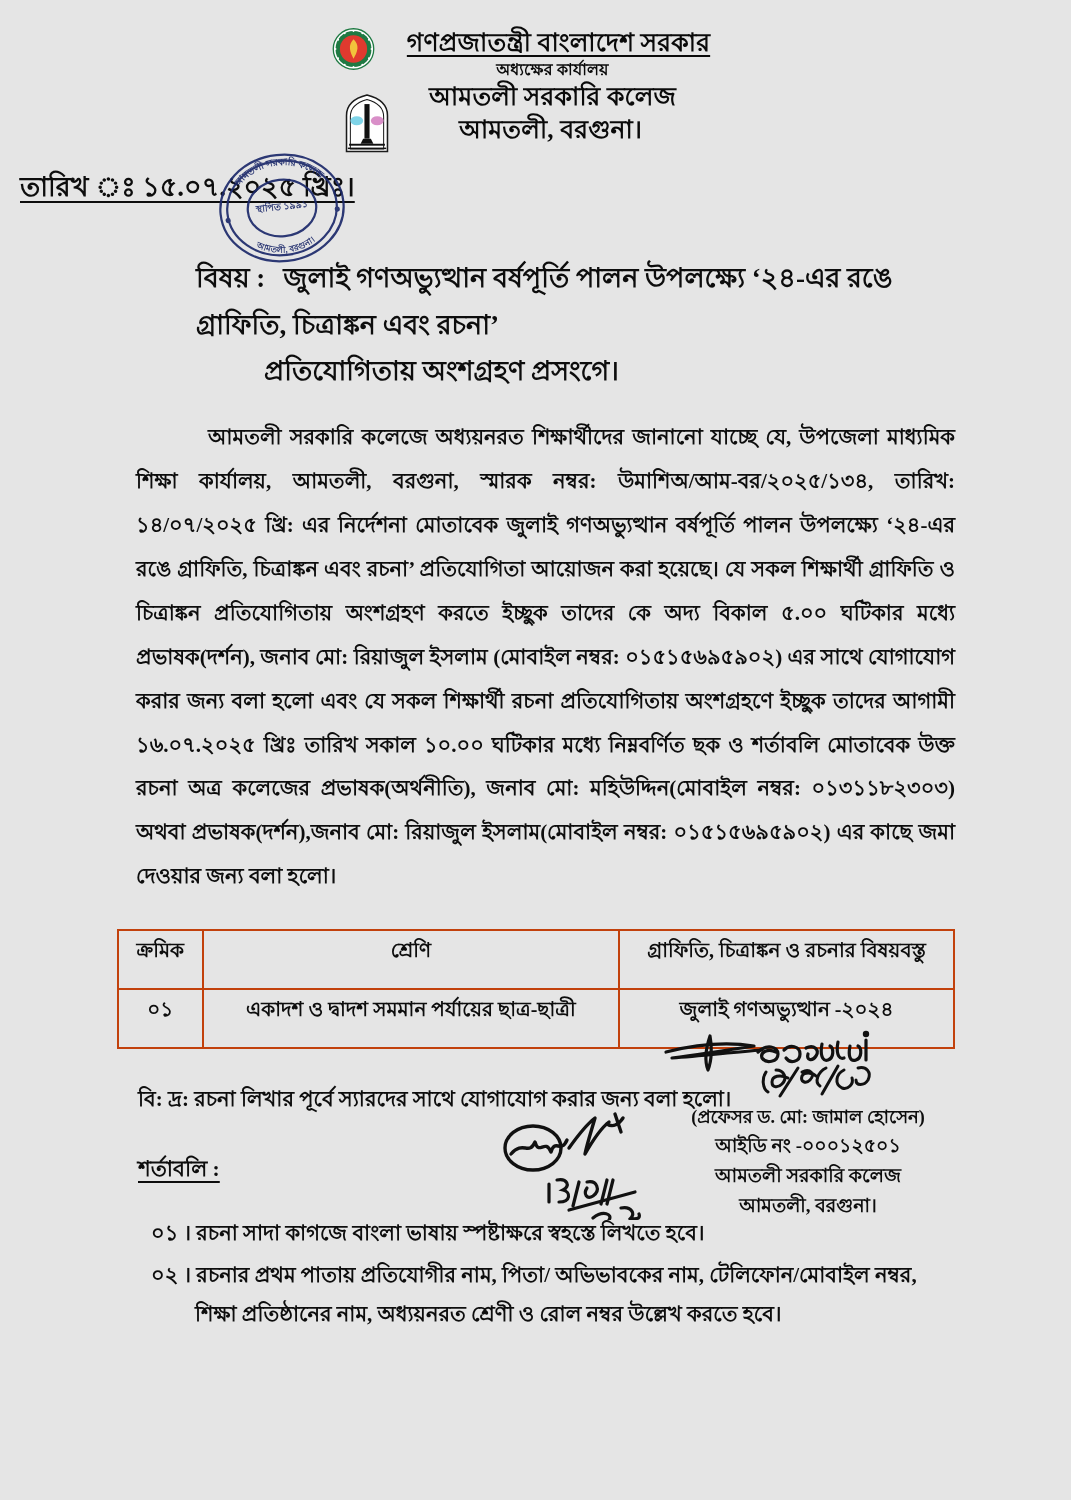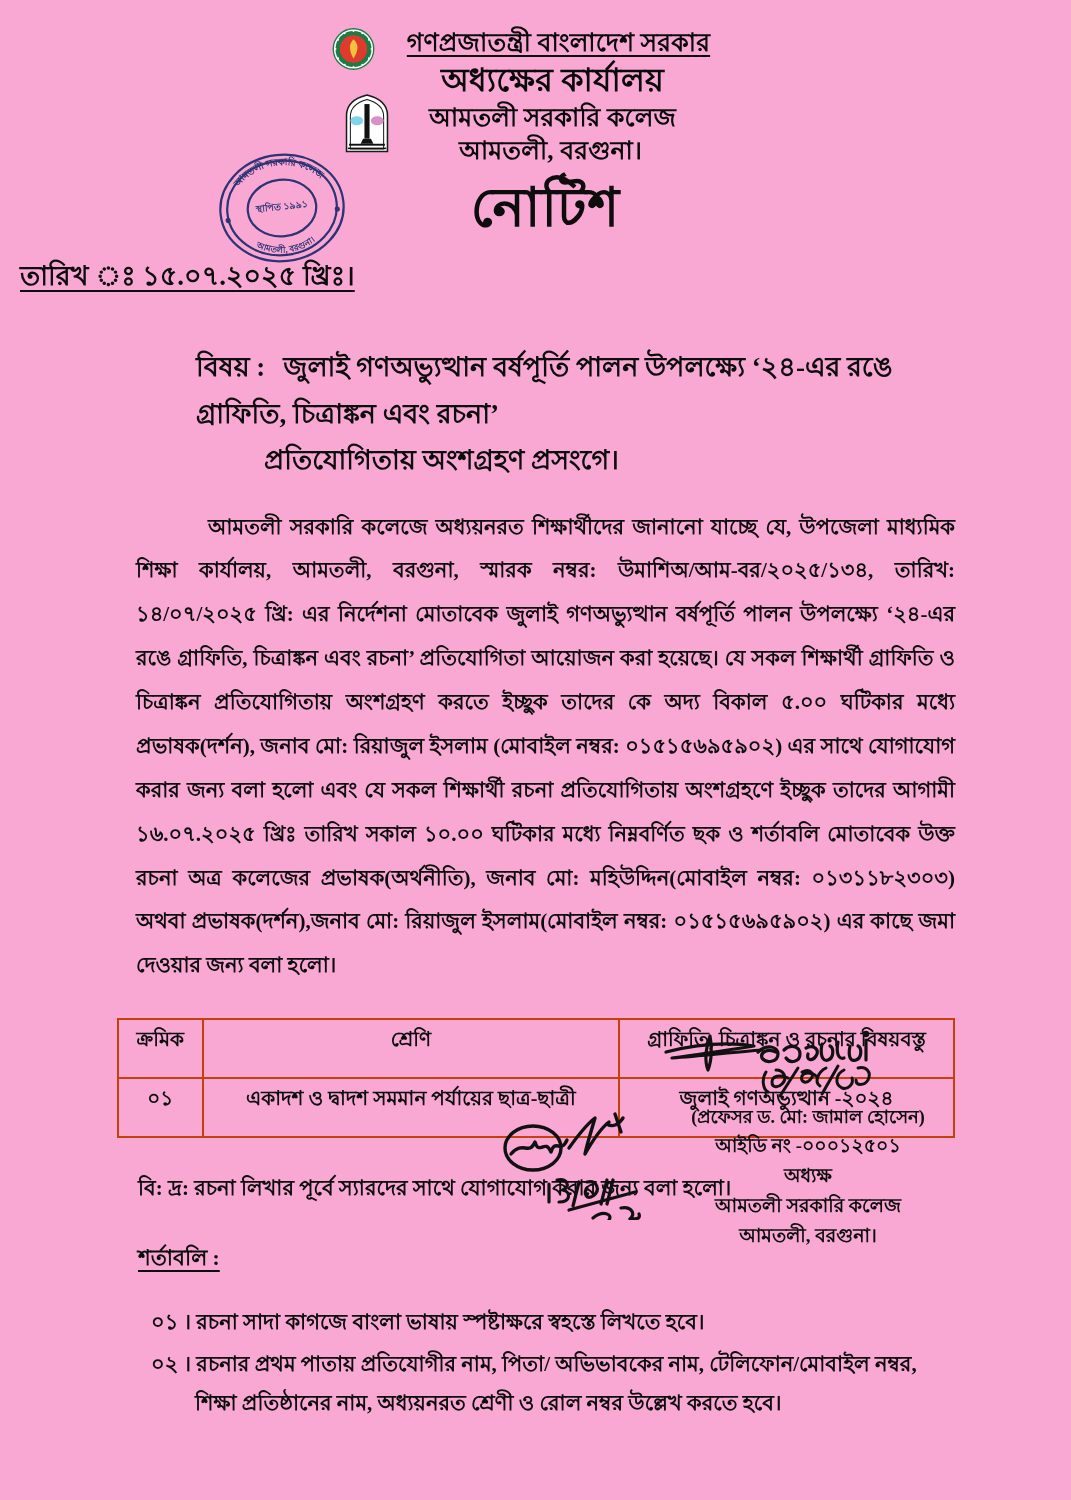--- a/index.html
+++ b/index.html
@@ -13,21 +13,21 @@
     font-family: "Liberation Serif", "DejaVu Serif", serif;
     color: #0d0d0d;
     position: relative;
     overflow: hidden;
   }
 
   .page {
     position: relative;
     width: 1071px;
     height: 1500px;
-    background: #f9a8d4;
+    background: #e5e5e5;
   }
 
   
   .header {
     position: relative;
     padding-top: 26px;
     text-align: center;
   }
   .header-line {
     font-weight: bold;
@@ -36,21 +36,21 @@
     font-size: 25px;
     color: #0a0a0a;
     white-space: nowrap;
   }
   .header-line.l1 {
     text-decoration: underline;
     text-underline-offset: 4px;
     font-size: 25px;
     padding-left: 46px;
   }
-  .header-line.l2 { font-size: 32px; padding-left: 34px; }
+  .header-line.l2 { font-size: 16px; padding-left: 34px; }
   .header-line.l3 { font-size: 25px; padding-left: 34px; }
   .header-line.l4 { font-size: 25px; padding-left: 30px; }
 
   
   .emblem-govt {
     position: absolute;
     left: 330px;
     top: 27px;
     width: 47px;
     height: 44px;
@@ -265,21 +265,20 @@
       <text font-family="'Liberation Sans', sans-serif" font-size="10" font-weight="bold" fill="#1d2a6b">
         <textPath href="#sealBot" startOffset="50%" text-anchor="middle">আমতলী, বরগুনা।</textPath>
       </text>
       <g fill="#1d2a6b">
         <circle cx="16" cy="78" r="3"></circle>
           <circle cx="144" cy="78" r="3"></circle>
       </g>
     </svg>
   </span>
 
-  <div class="notice-title">নোটিশ</div>
   <div class="notice-date"><span>তারিখ ঃ ১৫.০৭.২০২৫ খ্রিঃ।</span></div>
 
   <div class="subject">
     <span class="sub-label">বিষয় :</span><span>জুলাই গণঅভ্যুত্থান বর্ষপূর্তি পালন উপলক্ষ্যে ‘২৪-এর রঙে গ্রাফিতি, চিত্রাঙ্কন এবং রচনা’</span>
     <span class="sub-l2">প্রতিযোগিতায় অংশগ্রহণ প্রসংগে।</span>
   </div>
 
   <div class="body-text">আমতলী সরকারি কলেজে অধ্যয়নরত শিক্ষার্থীদের জানানো যাচ্ছে যে, উপজেলা মাধ্যমিক শিক্ষা কার্যালয়, আমতলী, বরগুনা, স্মারক নম্বর: উমাশিঅ/আম-বর/২০২৫/১৩৪, তারিখ: ১৪/০৭/২০২৫ খ্রি: এর নির্দেশনা মোতাবেক জুলাই গণঅভ্যুত্থান বর্ষপূর্তি পালন উপলক্ষ্যে ‘২৪-এর রঙে গ্রাফিতি, চিত্রাঙ্কন এবং রচনা’ প্রতিযোগিতা আয়োজন করা হয়েছে। যে সকল শিক্ষার্থী গ্রাফিতি ও চিত্রাঙ্কন প্রতিযোগিতায় অংশগ্রহণ করতে ইচ্ছুক তাদের কে অদ্য বিকাল ৫.০০ ঘটিকার মধ্যে প্রভাষক(দর্শন), জনাব মো: রিয়াজুল ইসলাম (মোবাইল নম্বর: ০১৫১৫৬৯৫৯০২) এর সাথে যোগাযোগ করার জন্য বলা হলো এবং যে সকল শিক্ষার্থী রচনা প্রতিযোগিতায় অংশগ্রহণে ইচ্ছুক তাদের আগামী ১৬.০৭.২০২৫ খ্রিঃ তারিখ সকাল ১০.০০ ঘটিকার মধ্যে নিম্নবর্ণিত ছক ও শর্তাবলি মোতাবেক উক্ত রচনা অত্র কলেজের প্রভাষক(অর্থনীতি), জনাব মো: মহিউদ্দিন(মোবাইল নম্বর: ০১৩১১৮২৩০৩) অথবা প্রভাষক(দর্শন),জনাব মো: রিয়াজুল ইসলাম(মোবাইল নম্বর: ০১৫১৫৬৯৫৯০২) এর কাছে জমা দেওয়ার জন্য বলা হলো।</div>
 
   <div class="tbl-wrap">
@@ -361,18 +360,17 @@
         <path d="M74 100 L140 82"></path>
         <path d="M98 108 C108 100 118 104 114 110"></path>
         <path d="M126 98 C136 96 142 104 134 110 C140 108 146 110 144 104"></path>
       </g>
     </svg>
   </span>
 
   <div class="sig-block">
     <div class="sig-name">(প্রফেসর ড. মো: জামাল হোসেন)</div>
     <div>আইডি নং -০০০১২৫০১</div>
-    <div>অধ্যক্ষ</div>
     <div>আমতলী সরকারি কলেজ</div>
     <div>আমতলী, বরগুনা।</div>
   </div>
 
 </div>
 
 </body></html>

